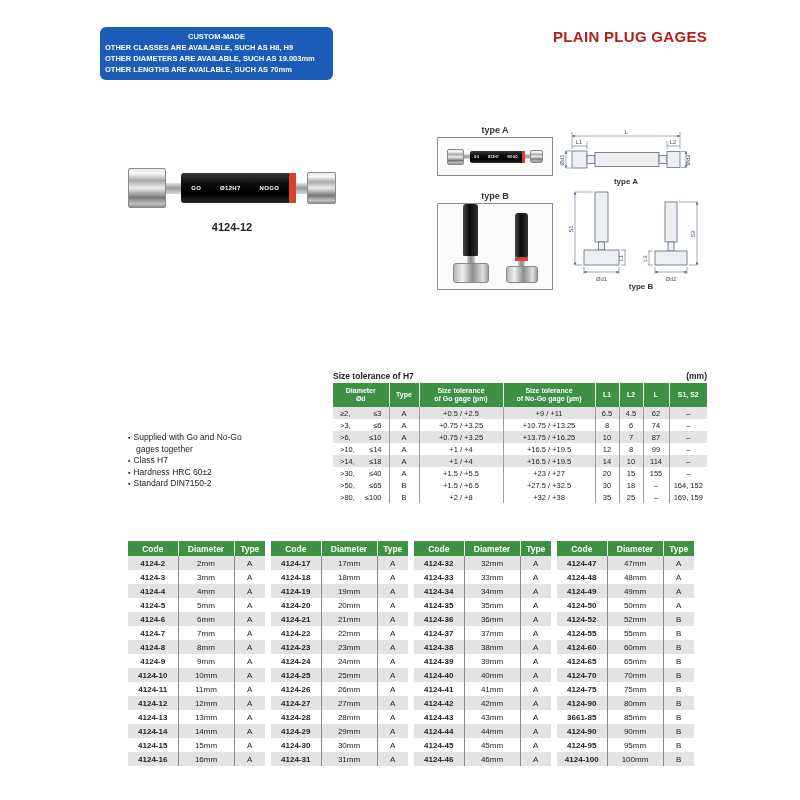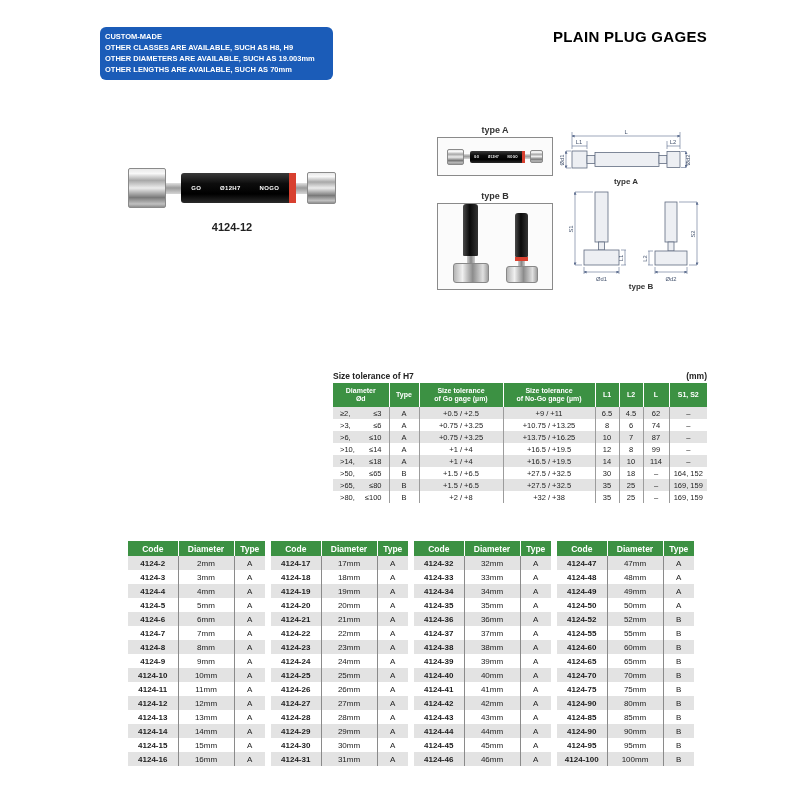--- a/index.html
+++ b/index.html
@@ -8,25 +8,25 @@
     font-family:"Liberation Sans", sans-serif; overflow:hidden; color:#222;
   }
 
   
   .banner {
     position:absolute; left:100px; top:27px; width:233px; height:53px;
     background:var(--banner-blue,#1b5cb8); border-radius:6px;
     box-sizing:border-box; padding:4px 5px 3px 5px;
   }
   .banner .bl { color:#fff; font-size:7.5px; font-weight:bold; line-height:11px; white-space:nowrap; }
-  .banner .bl.center { }
+  .banner .bl.center { text-align:center; }
 
   .page-title {
     position:absolute; top:28px; right:93px; margin:0;
-    font-size:15px; font-weight:bold; color:#000000; letter-spacing:.3px;
+    font-size:15px; font-weight:bold; color:#b91c1c; letter-spacing:.3px;
   }
 
   
   .gage { display:flex; align-items:center; }
   .gage-wrap { position:absolute; left:128px; top:160px; width:208px; height:56px; display:flex; align-items:center; }
   .cap {
     background:linear-gradient(180deg,#e9e9e9 0%,#f8f8f8 12%,#a8a8a8 30%,#ececec 50%,#7a7a7a 75%,#c0c0c0 92%,#909090 100%);
     border:1px solid #8a8a8a; border-radius:2px;
   }
   .cap-l { width:40px; height:38px; }
@@ -267,20 +267,26 @@
     </g>
     <text class="dim-text" x="8" y="43" text-anchor="middle" transform="rotate(-90 8 43)">S1</text>
     <text class="dim-text" x="58" y="72" text-anchor="middle" transform="rotate(-90 58 72)">L1</text>
     <text class="dim-text" x="36.5" y="95" text-anchor="middle">Ød1</text>
     <text class="dim-text" x="130" y="48" text-anchor="middle" transform="rotate(-90 130 48)">S2</text>
     <text class="dim-text" x="82" y="72.5" text-anchor="middle" transform="rotate(-90 82 72.5)">L2</text>
     <text class="dim-text" x="106" y="95" text-anchor="middle">Ød2</text>
     <text class="cap-text" x="76" y="103" text-anchor="middle">type B</text>
   </svg>
 
+  <ul class="features">
+    <li>Supplied with Go and No-Go gages together</li>
+    <li>Class H7</li>
+    <li>Hardness HRC 60±2</li>
+    <li>Standard DIN7150-2</li>
+  </ul>
 
   <div class="tol-title">
     <span>Size tolerance of H7</span>
     <span>(mm)</span>
   </div>
   <table class="tol-table">
     <colgroup>
       <col style="width:56px">
         <col style="width:30px">
         <col style="width:84px">
@@ -377,46 +383,46 @@
           <td>+1 / +4</td>
           <td>+16.5 / +19.5</td>
           <td>14</td>
           <td>10</td>
           <td>114</td>
           <td>–</td>
         </tr>
         <tr>
           <td>
             <div class="dwrap">
+              <span>&gt;30,</span>
+              <span>≤40</span>
+            </div>
+          </td>
+          <td>A</td>
+          <td>+1.5 / +5.5</td>
+          <td>+23 / +27</td>
+          <td>20</td>
+          <td>15</td>
+          <td>155</td>
+          <td>–</td>
+        </tr>
+        <tr>
+          <td>
+            <div class="dwrap">
               <span>&gt;50,</span>
               <span>≤65</span>
             </div>
           </td>
           <td>B</td>
           <td>+1.5 / +6.5</td>
           <td>+27.5 / +32.5</td>
           <td>30</td>
           <td>18</td>
           <td>–</td>
           <td>164, 152</td>
-        </tr>
-        <tr class="alt">
-          <td>
-            <div class="dwrap">
-              <span>&gt;65,</span>
-              <span>≤80</span>
-            </div>
-          </td>
-          <td>B</td>
-          <td>+1.5 / +6.5</td>
-          <td>+27.5 / +32.5</td>
-          <td>35</td>
-          <td>25</td>
-          <td>–</td>
-          <td>169, 159</td>
         </tr>
         <tr>
           <td>
             <div class="dwrap">
               <span>&gt;80,</span>
               <span>≤100</span>
             </div>
           </td>
           <td>B</td>
           <td>+2 / +8</td>
@@ -768,21 +774,21 @@
           <td class="code">4124-75</td>
           <td>75mm</td>
           <td>B</td>
         </tr>
         <tr class="alt">
           <td class="code">4124-90</td>
           <td>80mm</td>
           <td>B</td>
         </tr>
         <tr>
-          <td class="code">4124-85</td>
+          <td class="code">3661-85</td>
           <td>85mm</td>
           <td>B</td>
         </tr>
         <tr class="alt">
           <td class="code">4124-90</td>
           <td>90mm</td>
           <td>B</td>
         </tr>
         <tr>
           <td class="code">4124-95</td>

